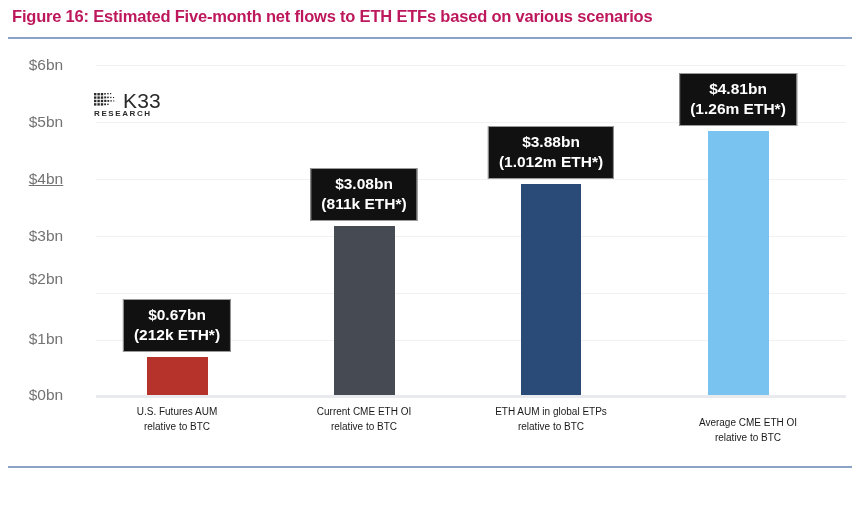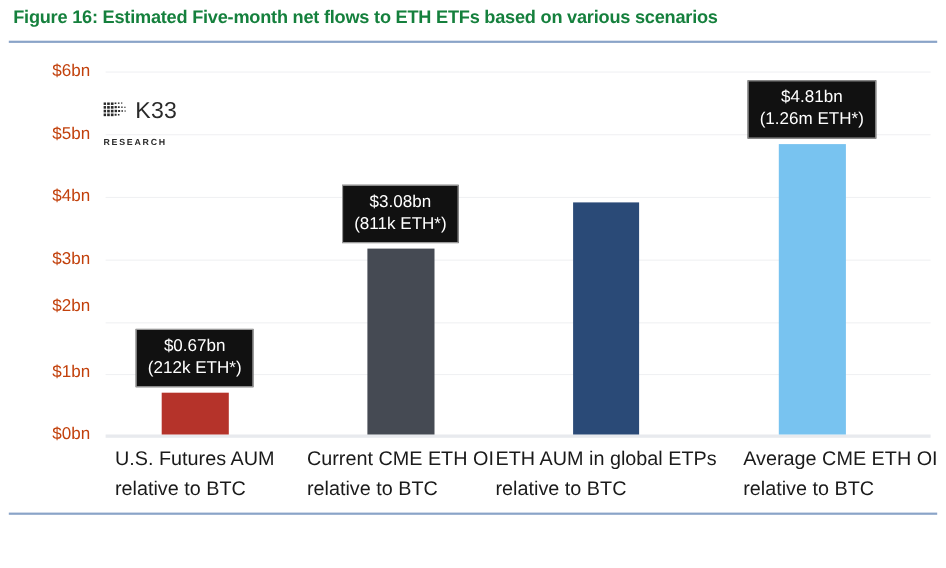--- a/index.html
+++ b/index.html
@@ -28,21 +28,21 @@
     top: 0;
     width: 860px;
     height: 40px;
   }
   .chart-title {
     position: absolute;
     left: 12px;
     top: 7px;
     font-size: 16.5px;
     font-weight: bold;
-    color: #15803d;
+    color: #be185d;
     letter-spacing: -0.2px;
     white-space: nowrap;
   }
   .title-rule {
     position: absolute;
     left: 8px;
     top: 37px;
     width: 844px;
     height: 2px;
     background: #8aa4c8;
@@ -55,23 +55,23 @@
     top: 40px;
     width: 860px;
     height: 420px;
   }
 
   
   .ytick {
     position: absolute;
     right: 0;
     width: 72px;
-    text-align: right;
+    text-align: center;
     font-size: 15.5px;
-    color: #c2410c;
+    color: #737373;
     transform: translateY(-50%);
     white-space: nowrap;
   }
   .ytick-wrap {
     position: absolute;
     left: 10px;
     top: 0;
     width: 72px;
     height: 420px;
   }
@@ -100,33 +100,34 @@
   
   .callout {
     position: absolute;
     background: #111111;
     color: #ffffff;
     border: 1px solid #9a9a9a;
     padding: 5px 10px 6px 10px;
     text-align: center;
     line-height: 1.28;
     font-size: 15.5px;
-    font-weight: normal;
+    font-weight: bold;
     white-space: nowrap;
     transform: translateX(-50%);
   }
   .callout .c-line2 {
     display: block;
   }
 
   
   .xlabel {
     position: absolute;
     top: 364px;
-    font-size: 18px;
+    text-align: center;
+    font-size: 10px;
     color: #1a1a1a;
     line-height: 1.5;
     transform: translateX(-50%);
   }
   .xlabel span { display: block; white-space: nowrap; }
 
   
   .logo {
     position: absolute;
     left: 94px;
@@ -146,21 +147,21 @@
     color: #2a2a2a;
     letter-spacing: 0.2px;
     margin-left: 3px;
     line-height: 1;
   }
   .logo-research {
     font-size: 8px;
     font-weight: bold;
     color: #2a2a2a;
     letter-spacing: 1.6px;
-    margin-top: 16px;
+    margin-top: 0;
   }
 
   
   .footer-rule {
     position: absolute;
     left: 8px;
     top: 466px;
     width: 844px;
     height: 2px;
     background: #8aa4c8;
@@ -191,21 +192,21 @@
     <div class="gridline" style="top:82px;"></div>
     <div class="gridline" style="top:139px;"></div>
     <div class="gridline" style="top:196px;"></div>
     <div class="gridline" style="top:253px;"></div>
     <div class="gridline" style="top:300px;"></div>
     <div class="axis-baseline" style="top:355px;"></div>
 
     <div class="ytick-wrap">
       <div class="ytick" style="top:25px;">$6bn</div>
       <div class="ytick" style="top:82px;">$5bn</div>
-      <div class="ytick" style="top:139px;">$4bn</div>
+      <div class="ytick" style="top:139px;text-decoration:underline;">$4bn</div>
       <div class="ytick" style="top:196px;">$3bn</div>
       <div class="ytick" style="top:239px;">$2bn</div>
       <div class="ytick" style="top:299px;">$1bn</div>
       <div class="ytick" style="top:355px;">$0bn</div>
     </div>
 
     <div class="logo">
       <div class="logo-row1">
         <svg class="logo-mark" width="26" height="15" viewBox="0 0 26 15">
           <g fill="#2a2a2a">
@@ -247,38 +248,42 @@
     <div class="bar" style="left:708px; width:61px; top:91px; height:264px; background:#78c3f0;"></div>
 
     <div class="callout" style="left:177px; top:259px;">
       <span>$0.67bn</span>
       <span class="c-line2">(212k ETH*)</span>
     </div>
     <div class="callout" style="left:364px; top:128px;">
       <span>$3.08bn</span>
       <span class="c-line2">(811k ETH*)</span>
     </div>
+    <div class="callout" style="left:551px; top:86px;">
+      <span>$3.88bn</span>
+      <span class="c-line2">(1.012m ETH*)</span>
+    </div>
     <div class="callout" style="left:738px; top:33px;">
       <span>$4.81bn</span>
       <span class="c-line2">(1.26m ETH*)</span>
     </div>
 
     <div class="xlabel" style="left:177px;">
       <span>U.S. Futures AUM</span>
       <span>relative to BTC</span>
     </div>
     <div class="xlabel" style="left:364px;">
       <span>Current CME ETH OI</span>
       <span>relative to BTC</span>
     </div>
     <div class="xlabel" style="left:551px;">
       <span>ETH AUM in global ETPs</span>
       <span>relative to BTC</span>
     </div>
-    <div class="xlabel" style="left:764px;">
+    <div class="xlabel" style="left:748px;margin-top:11px;">
       <span>Average CME ETH OI</span>
       <span>relative to BTC</span>
     </div>
 
   </div>
 
   <div class="footer-rule"></div>
 
 </div>
 

